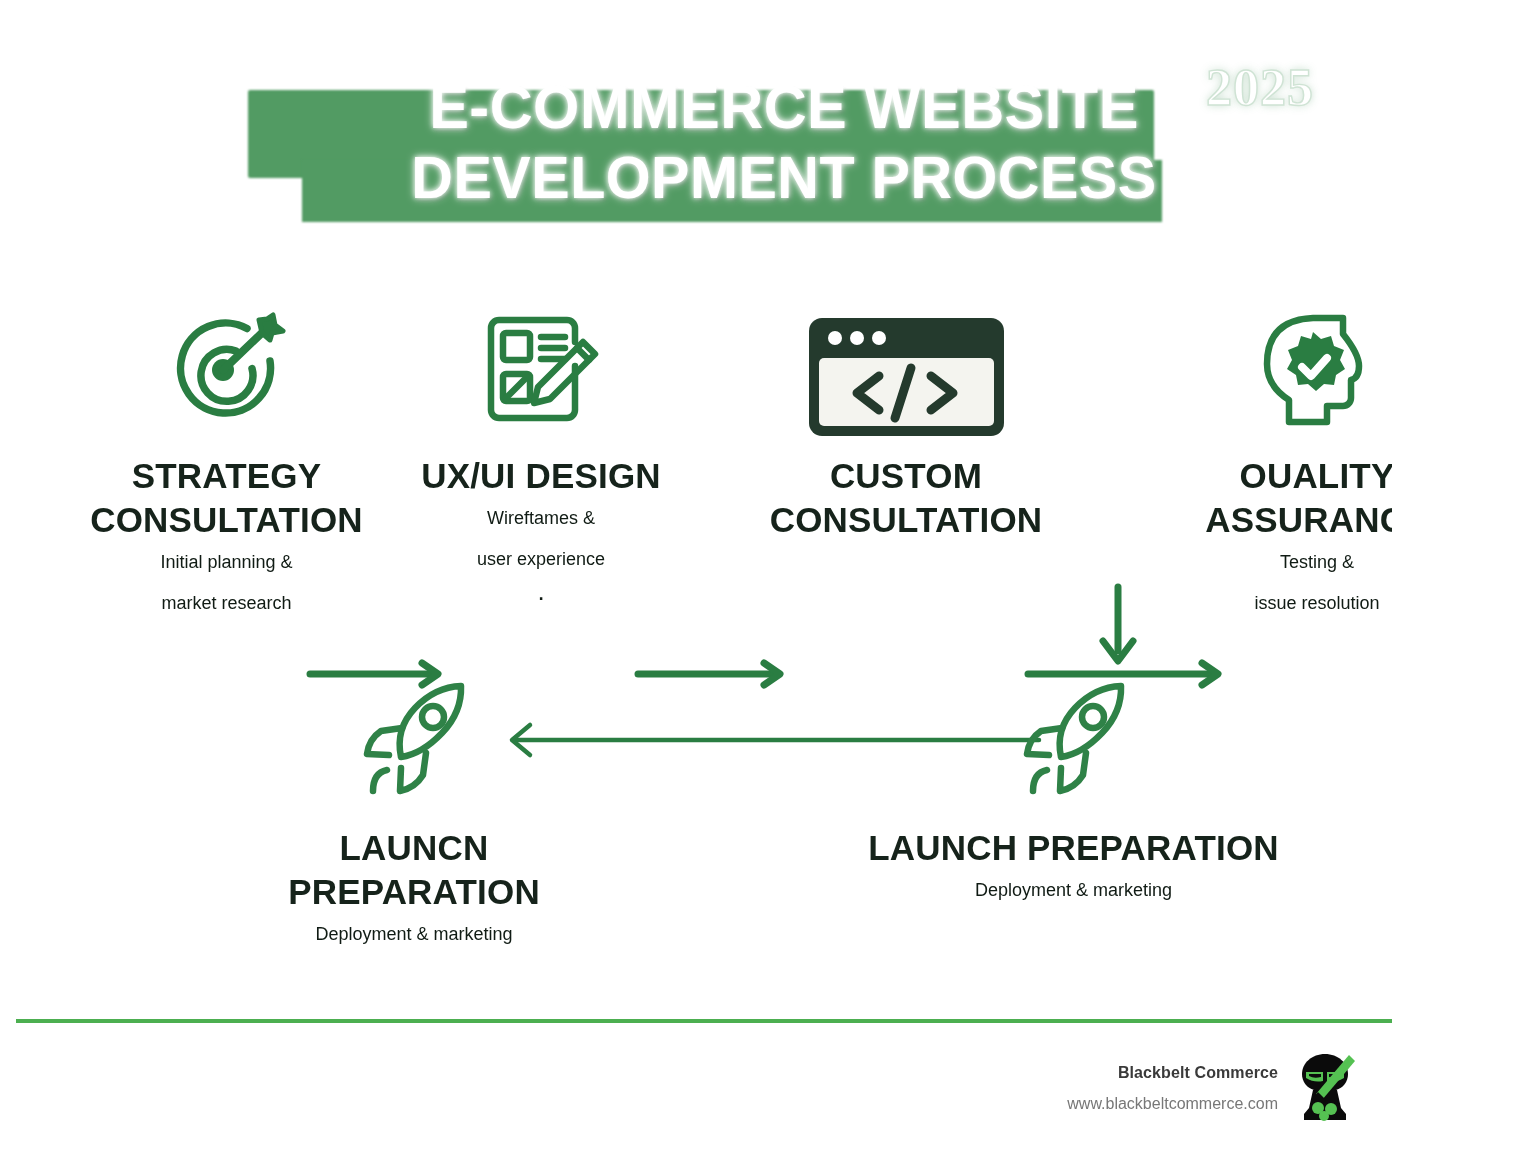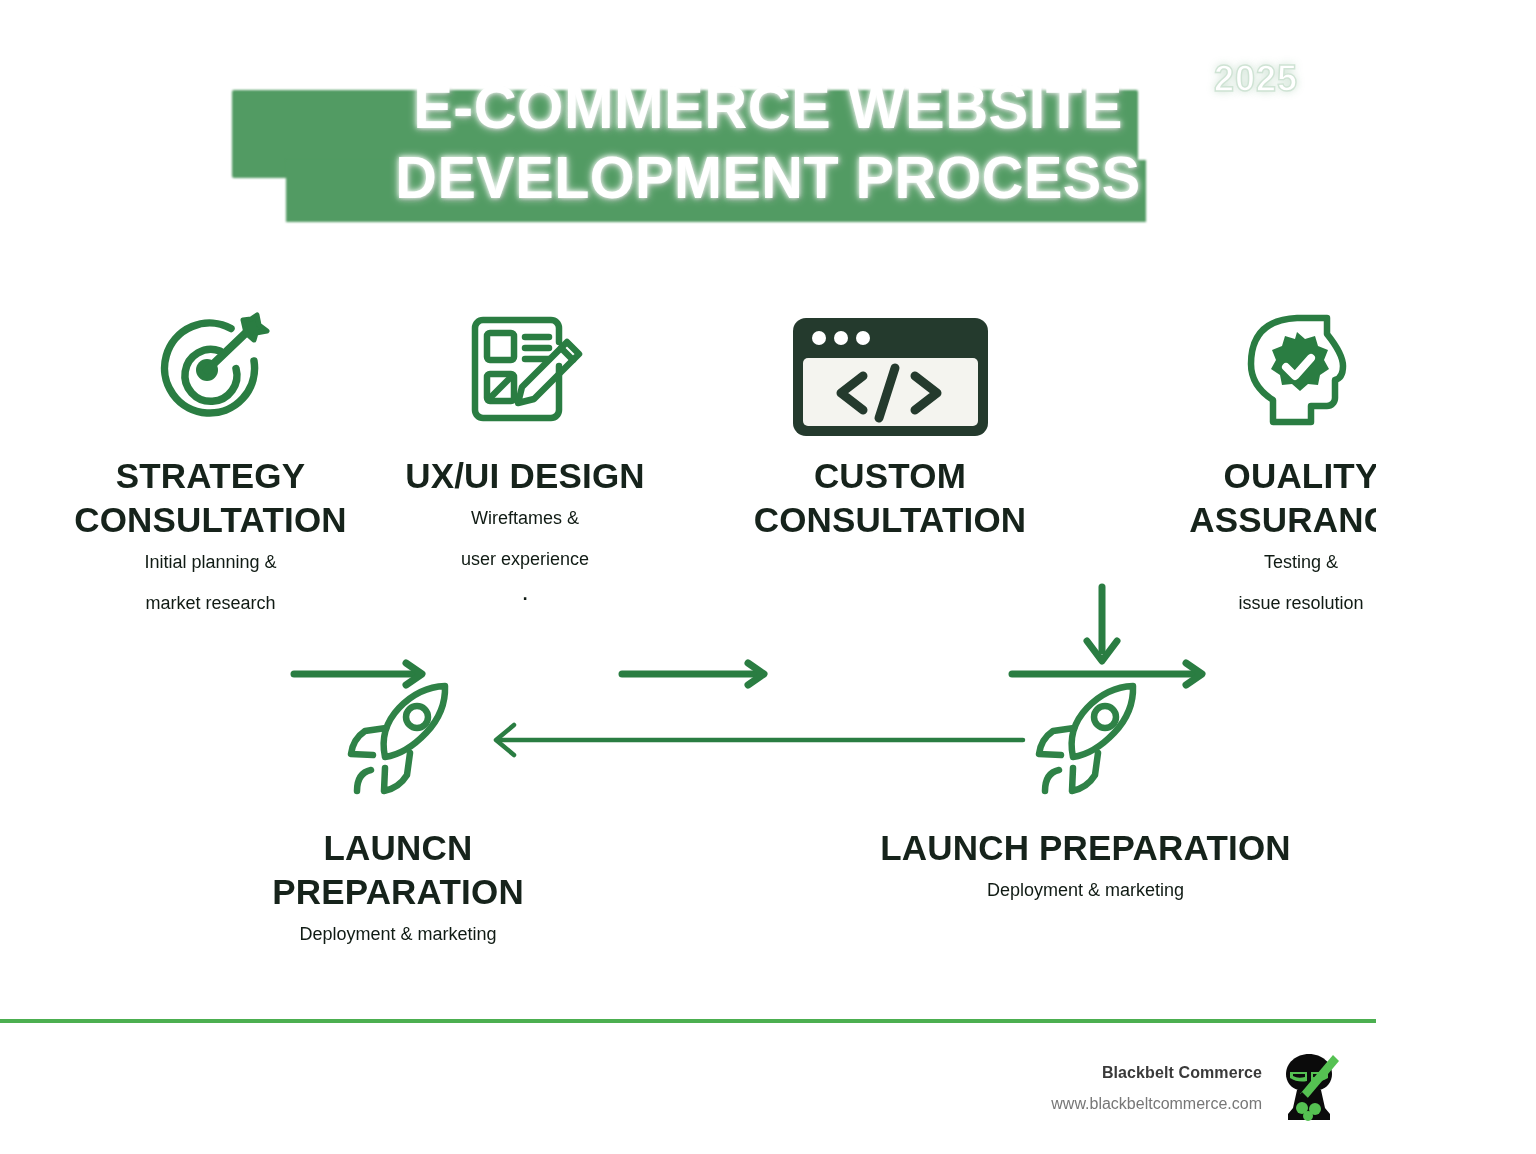--- a/index.html
+++ b/index.html
@@ -11,20 +11,21 @@
   body {
     font-family: "Liberation Sans", sans-serif;
     -webkit-font-smoothing: antialiased;
   }
   #canvas {
     position: relative;
     width: 1376px;
     height: 1154px;
     background: #ffffff;
     overflow: hidden;
+    margin-left: 16px;
   }
 
   
   #title-block {
     position: absolute;
     left: 0;
     top: 38px;
     width: 1536px;
     height: 160px;
   }
@@ -70,23 +71,23 @@
   #title-line-2 {
     top: 110px;
     font-size: 60px;
     line-height: 60px;
     transform: scaleX(0.96);
   }
   #year {
     position: absolute;
     right: 78px;
     top: 58px;
-    font-family: Liberation Sans, sans-serif;
+    font-family: Liberation Serif, serif;
     font-weight: bold;
-    font-size: 36px;
+    font-size: 52px;
     letter-spacing: 1px;
     color: #ffffff;
     -webkit-text-stroke: 1.4px #cfe3d4;
     text-shadow: 0 0 9px rgba(120,175,135,0.45);
   }
 
   
   #row1 {
     position: absolute;
     left: 0;
@@ -149,21 +150,21 @@
 
   
   #row2 {
     position: absolute;
     left: 0;
     top: 672px;
     width: 1536px;
     height: 330px;
   }
   #node-launch-left  { left: 198px;  top: 0; width: 400px; }
-  #node-launch-right { left: 848px;  top: 0; width: 475px; }
+  #node-launch-right { left: 820px;  top: 0; width: 475px; }
 
   #arrow-back {
     position: absolute;
     left: 480px;
     top: 722px;
     width: 545px;
     height: 36px;
   }
 
   

